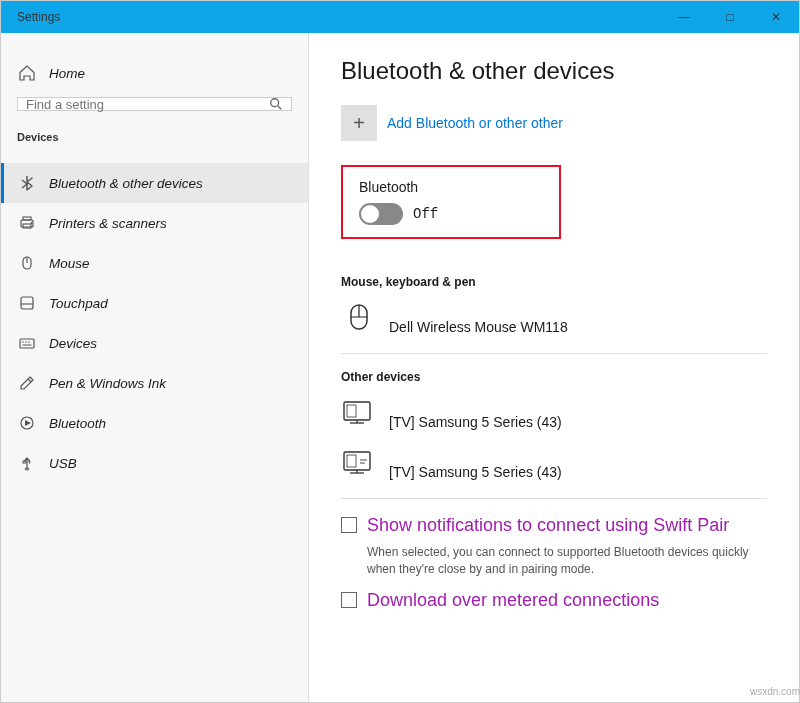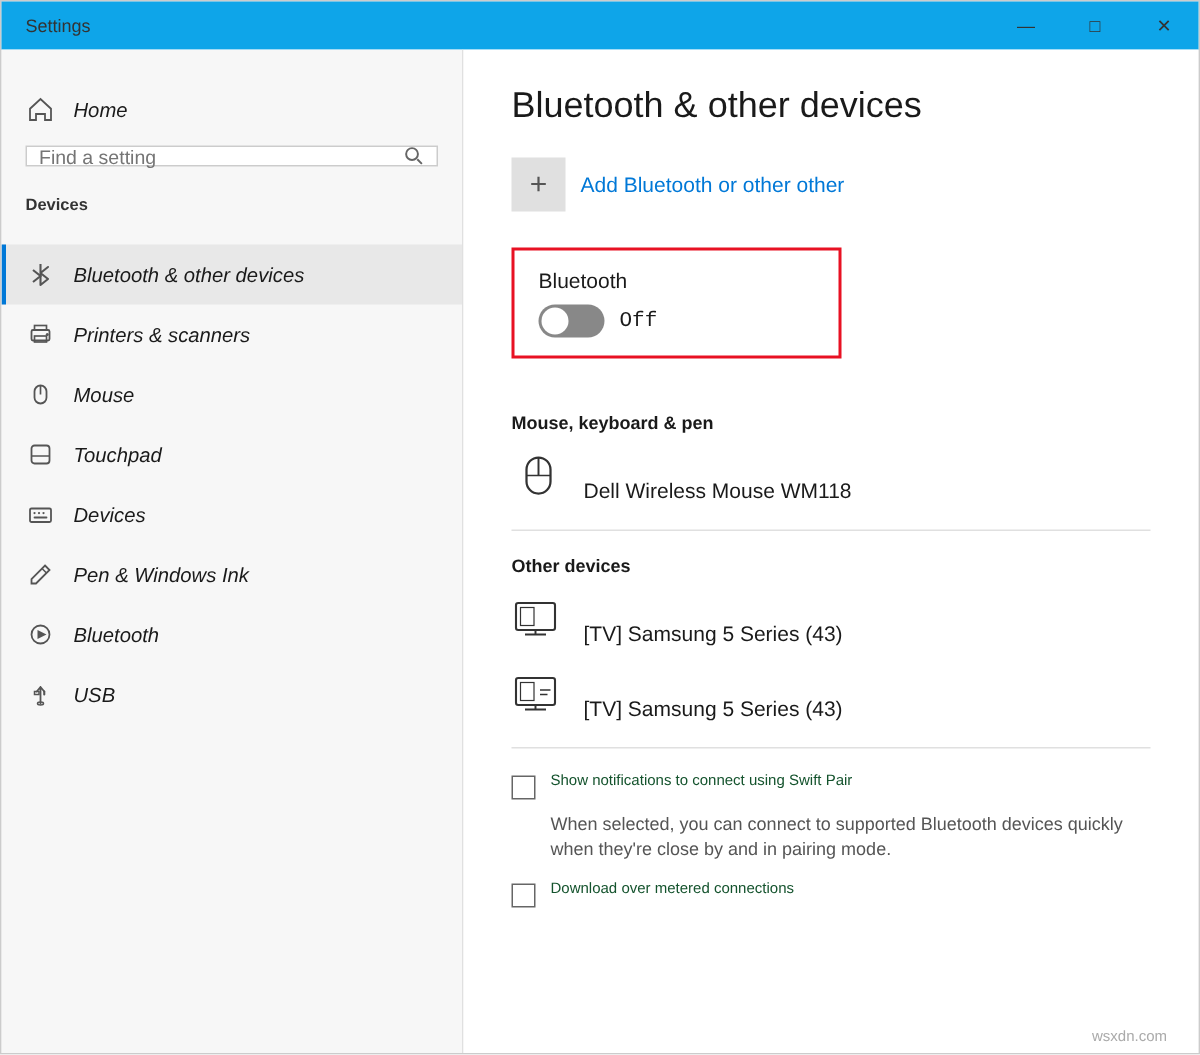--- a/index.html
+++ b/index.html
@@ -246,34 +246,34 @@
     }
     .checkbox-box {
       width: 16px;
       height: 16px;
       border: 1px solid #666;
       background: #fff;
       flex-shrink: 0;
       margin-top: 2px;
     }
     .checkbox-text {
-      font-size: 10px;
-      color: #14532d;
+      font-size: 18px;
+      color: #a21caf;
     }
     .checkbox-desc {
       font-size: 12px;
       color: #555;
       margin-top: 4px;
       margin-left: 26px;
       line-height: 1.4;
     }
     .wsxdn {
       position: absolute;
       bottom: 6px;
-      right: 22px;
+      right: 0;
       font-size: 10px;
       color: #aaa;
     }
     svg { display: block; }
   </style>
 </head>
 <body>
 
 <div class="window">
 

